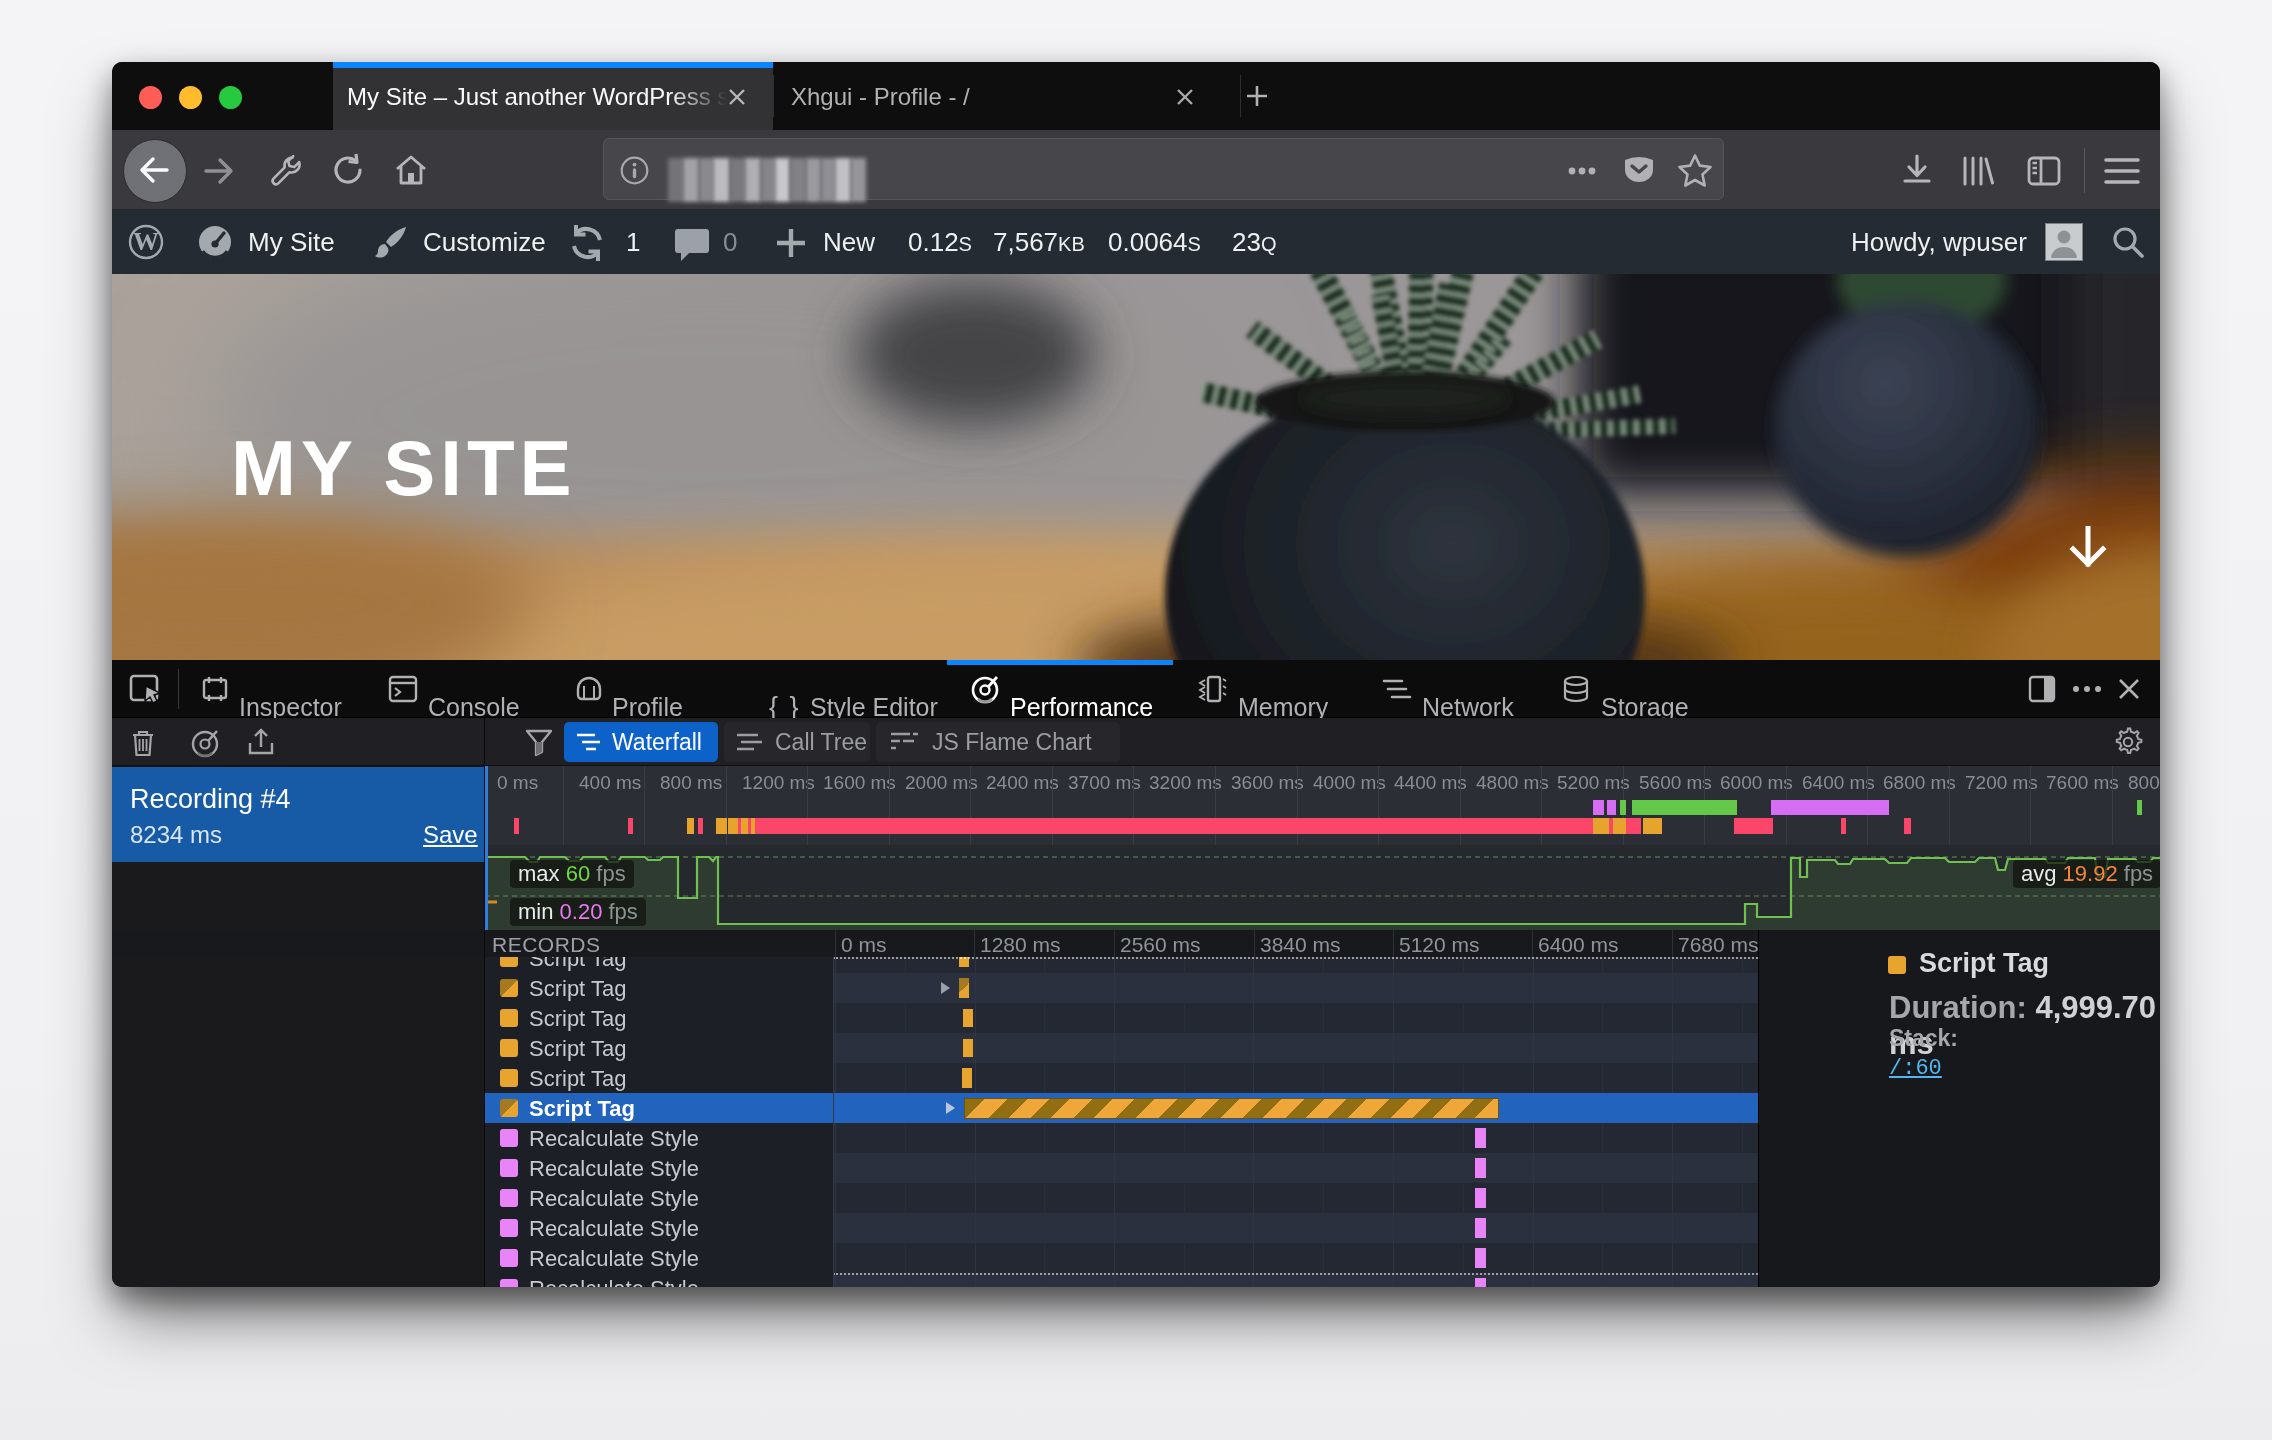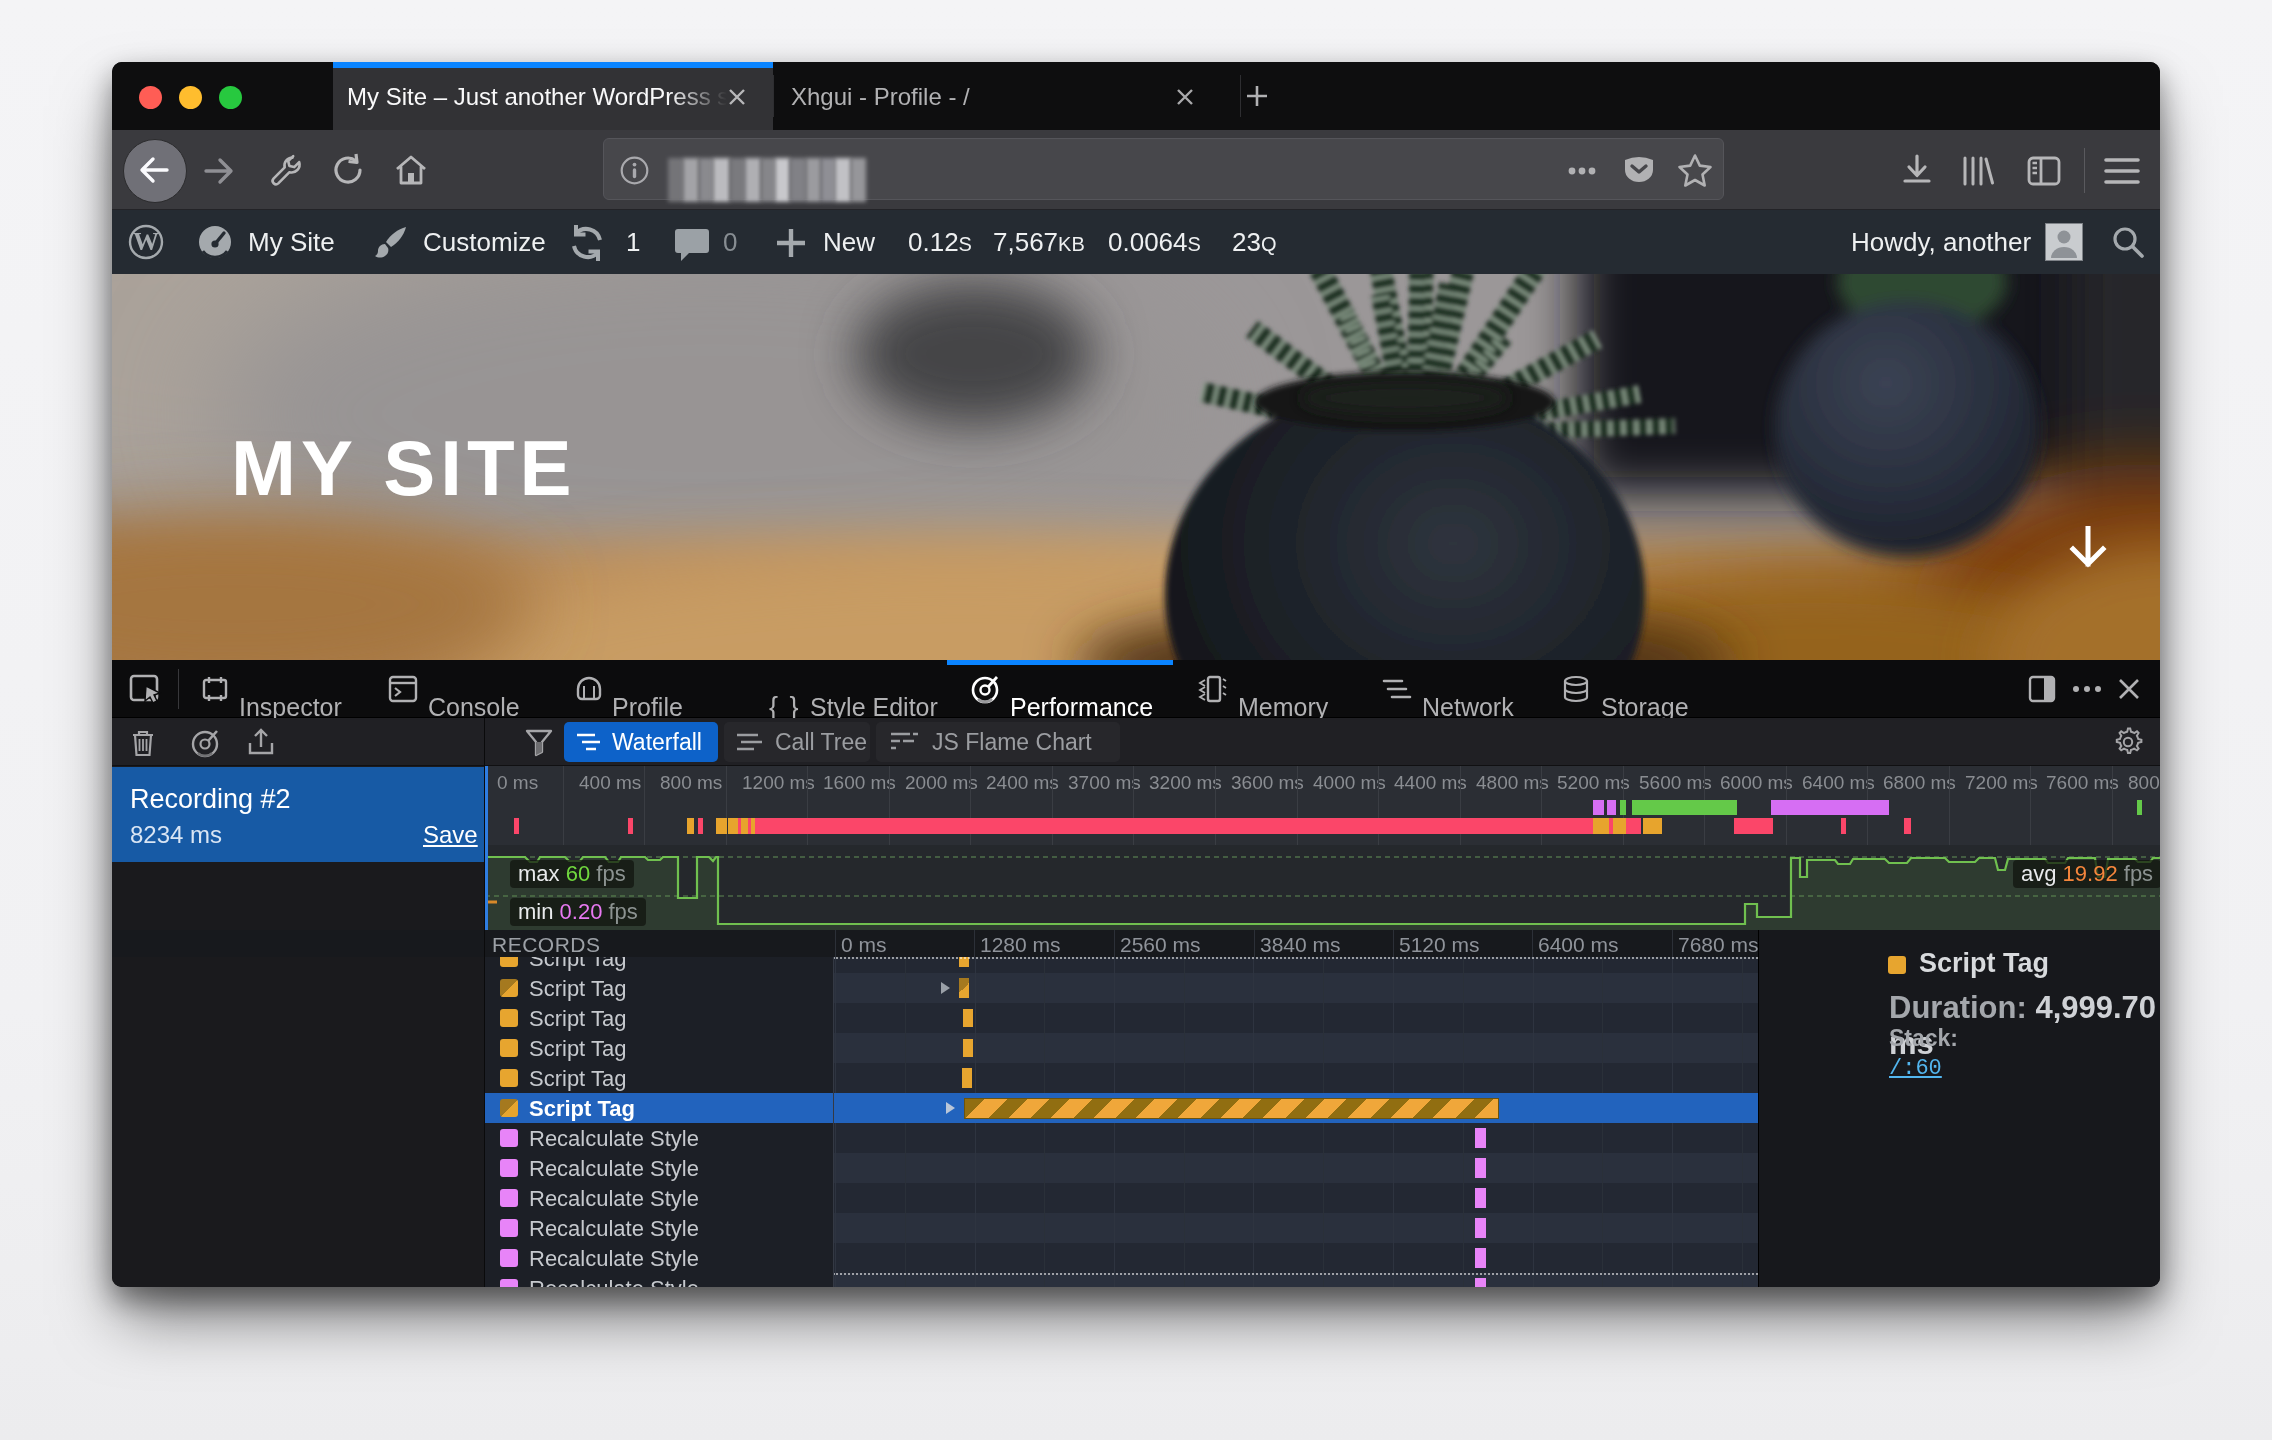--- a/index.html
+++ b/index.html
@@ -175,21 +175,21 @@
       </svg>
     <div class="ab" style="left:611px;color:#878d92">0</div>
     <svg class="abs" style="left:662px;top:16px" width="34" height="34" viewBox="0 0 34 34">
         <path d="M17 3 V31 M3 17 H31" stroke="#a4a9ad" stroke-width="4.4"></path>
       </svg>
     <div class="ab" style="left:711px">New</div>
     <div class="ab" style="left:796px">0.12<span class="absm">S</span></div>
     <div class="ab" style="left:881px">7,567<span class="absm">KB</span></div>
     <div class="ab" style="left:996px">0.0064<span class="absm">S</span></div>
     <div class="ab" style="left:1120px">23<span class="absm">Q</span></div>
-    <div class="ab" style="left:1739px">Howdy, another</div>
+    <div class="ab" style="left:1739px">Howdy, wpuser</div>
     <div class="abs" style="left:1933px;top:13px;width:38px;height:38px;background:#c9cccf;border:1px solid #7e8287;box-sizing:border-box">
       <svg width="36" height="36" viewBox="0 0 36 36">
           <circle cx="18" cy="13" r="6.5" fill="#8e9297"></circle>
           <path d="M5 34 a13 11 0 0 1 26 0z" fill="#8e9297"></path>
         </svg>
     </div>
     <svg class="abs" style="left:1998px;top:14px" width="36" height="36" viewBox="0 0 36 36">
         <circle cx="15" cy="15" r="10" fill="none" stroke="#a4a9ad" stroke-width="3.2"></circle>
         <path d="M22.5 22.5 L32 32" stroke="#a4a9ad" stroke-width="3.6" stroke-linecap="round"></path>
       </svg>
@@ -402,21 +402,21 @@
         </svg>
         <span style="position:absolute;left:56px">JS Flame Chart</span>
       </div>
     <svg class="abs" style="left:2001px;top:9px" width="30" height="30" viewBox="0 0 30 30">
         <path d="M15 1.5 l2.2 0 l0.8 3.2 a10.5 10.5 0 0 1 3.2 1.3 l2.8-1.7 l1.6 1.6 l-1.7 2.8 a10.5 10.5 0 0 1 1.3 3.2 l3.2 0.8 l0 2.2 l-3.2 0.8 a10.5 10.5 0 0 1-1.3 3.2 l1.7 2.8 l-1.6 1.6 l-2.8-1.7 a10.5 10.5 0 0 1-3.2 1.3 l-0.8 3.2 l-2.2 0 l-0.8-3.2 a10.5 10.5 0 0 1-3.2-1.3 l-2.8 1.7 l-1.6-1.6 l1.7-2.8 a10.5 10.5 0 0 1-1.3-3.2 l-3.2-0.8 l0-2.2 l3.2-0.8 a10.5 10.5 0 0 1 1.3-3.2 l-1.7-2.8 l1.6-1.6 l2.8 1.7 a10.5 10.5 0 0 1 3.2-1.3 z" fill="none" stroke="#a5a5a8" stroke-width="2"></path>
         <circle cx="15" cy="15" r="4.2" fill="none" stroke="#a5a5a8" stroke-width="2"></circle>
       </svg>
   </div>
   <div class="sidebar" style="position:absolute;left:0;top:704px;width:373px;height:521px;background:#1a1a1d">
     <div style="position:absolute;left:0;top:1px;width:373px;height:95px;background:#175aa5">
-      <div style="position:absolute;left:18px;top:17px;font-size:27px;color:#fff">Recording #2</div>
+      <div style="position:absolute;left:18px;top:17px;font-size:27px;color:#fff">Recording #4</div>
       <div style="position:absolute;left:18px;top:54px;font-size:24px;color:#d9e5f4">8234 ms</div>
       <div style="position:absolute;left:311px;top:54px;font-size:24px;color:#fff;text-decoration:underline">Save</div>
     </div>
   </div>
   <div class="overview">
       <div class="rulerlab" style="left:12px">0 ms</div>
       <div class="rulerlab" style="left:94px">400 ms</div>
       <div class="rulerlab" style="left:175px">800 ms</div>
       <div class="rulerlab" style="left:257px">1200 ms</div>
       <div class="rulerlab" style="left:338px">1600 ms</div>

